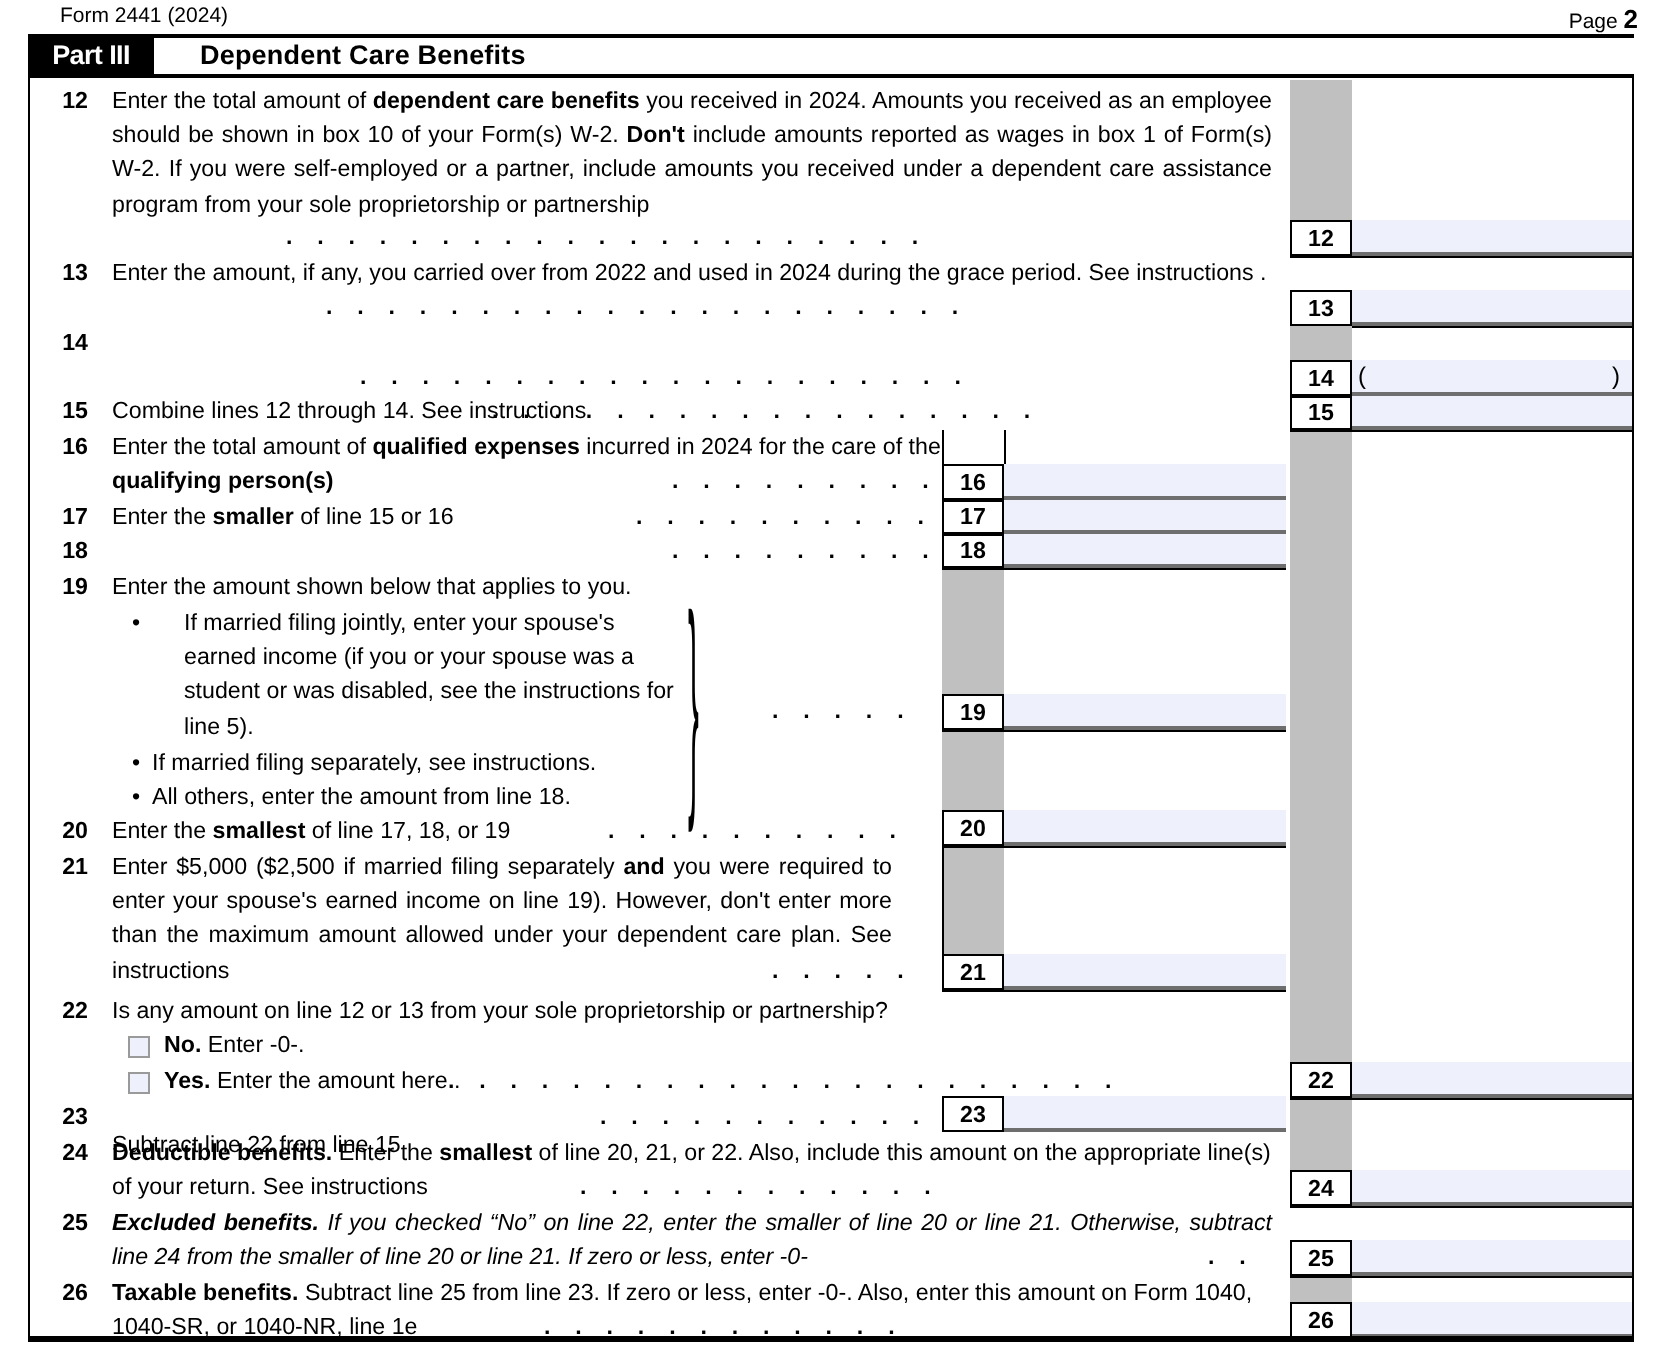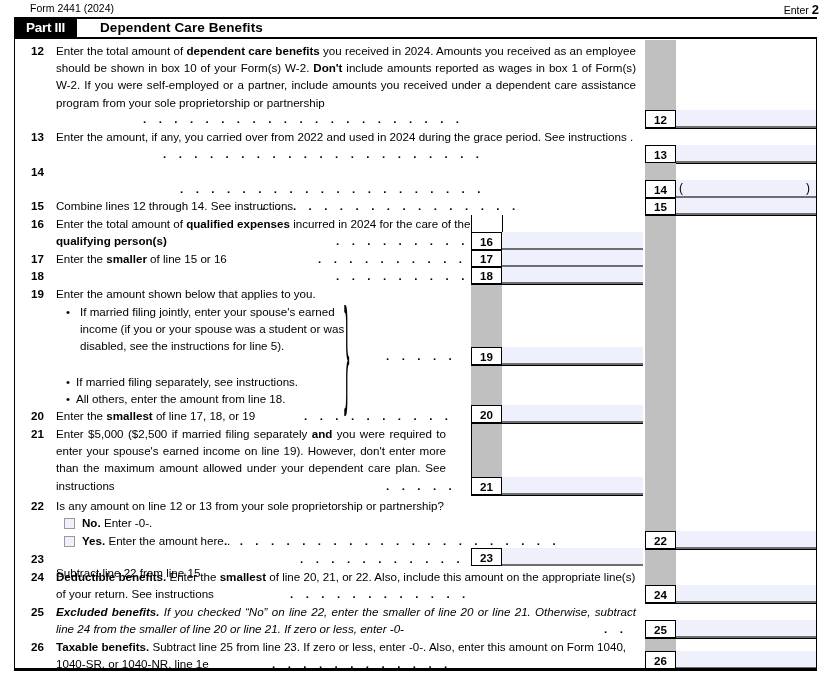--- a/index.html
+++ b/index.html
@@ -147,21 +147,21 @@
   }
 </style>
 </head>
 <body>
 
 <div id="page">
 
   <div class="hdr">
     <span class="left">Form 2441 (2024)</span>
     <span class="right">
-      <span>Enter</span>&nbsp;<b>2</b>
+      <span>Page</span>&nbsp;<b>2</b>
     </span>
   </div>
   <div class="hdr-rule"></div>
 
   <div class="partbar">
     <div class="part-tag">Part III</div>
     <div class="part-title">Dependent Care Benefits</div>
   </div>
   <div class="partbar-rule"></div>
 
@@ -229,21 +229,21 @@
   <div class="txt dots" style="left:336px; top:267px;">.  .  .  .  .  .  .  .  .</div>
   <div class="numcell" style="left:471px; top:267px; width:31px; height:17px; line-height:16px;">18</div>
   <div class="amt" style="left:502px; top:267px; width:141px; height:17px;"></div>
   <div class="hline" style="left:471px; top:284px; width:172px;"></div>
 
   <div class="lineno" style="left:22px; top:285px;">19</div>
   <div class="body-col" style="top:285px; width:330px;">Enter the amount shown below that applies to you.</div>
 
   <div class="txt" style="left:66px; top:303px; width:280px;">
     <span style="position:absolute;left:0;top:0;">•</span>
-    <span style="display:inline-block; margin-left:14px;">If married filing jointly, enter your spouse's earned income (if you or your spouse was a student or was disabled, see the instructions for line 5).</span>
+    <span style="display:inline-block; margin-left:26px;">If married filing jointly, enter your spouse's earned income (if you or your spouse was a student or was disabled, see the instructions for line 5).</span>
   </div>
   <div class="txt" style="left:66px; top:373px; width:300px;">
     <span style="position:absolute;left:0;top:0;">•</span>
     <span style="display:inline-block; margin-left:10px;">If married filing separately, see instructions.</span>
   </div>
   <div class="txt" style="left:66px; top:390px; width:300px;">
     <span style="position:absolute;left:0;top:0;">•</span>
     <span style="display:inline-block; margin-left:10px;">All others, enter the amount from line 18.</span>
   </div>
 

